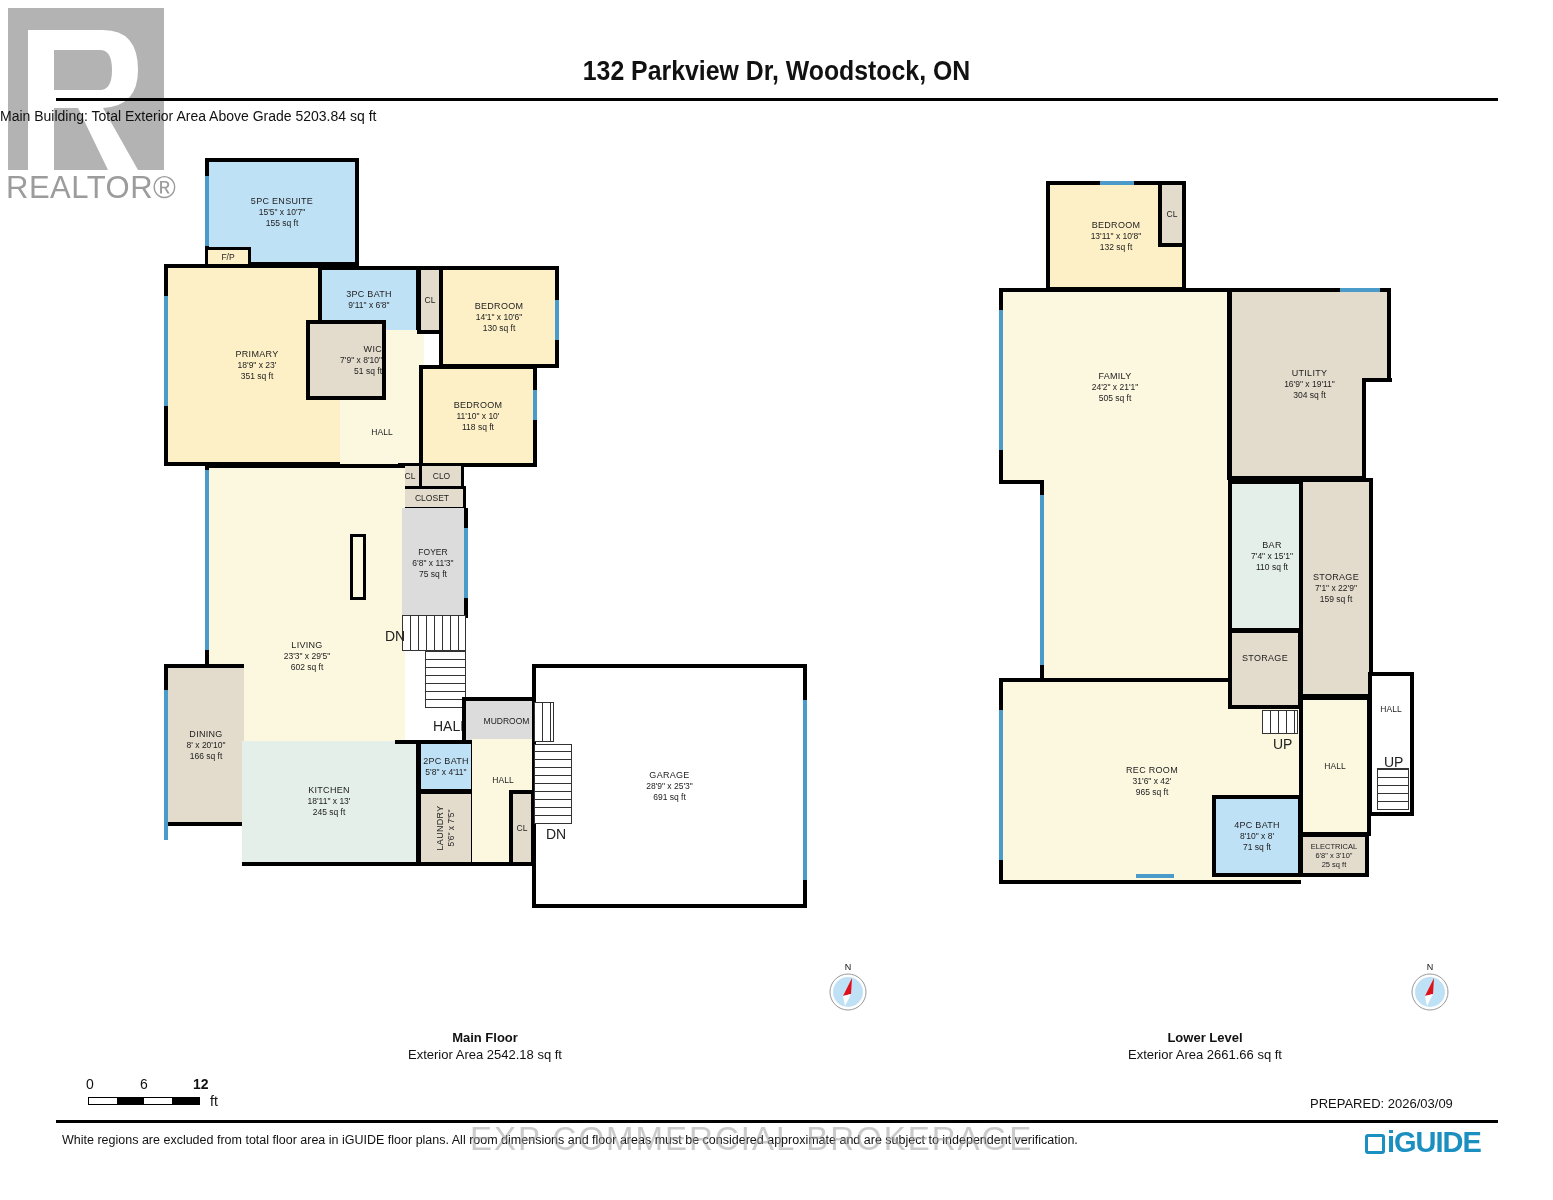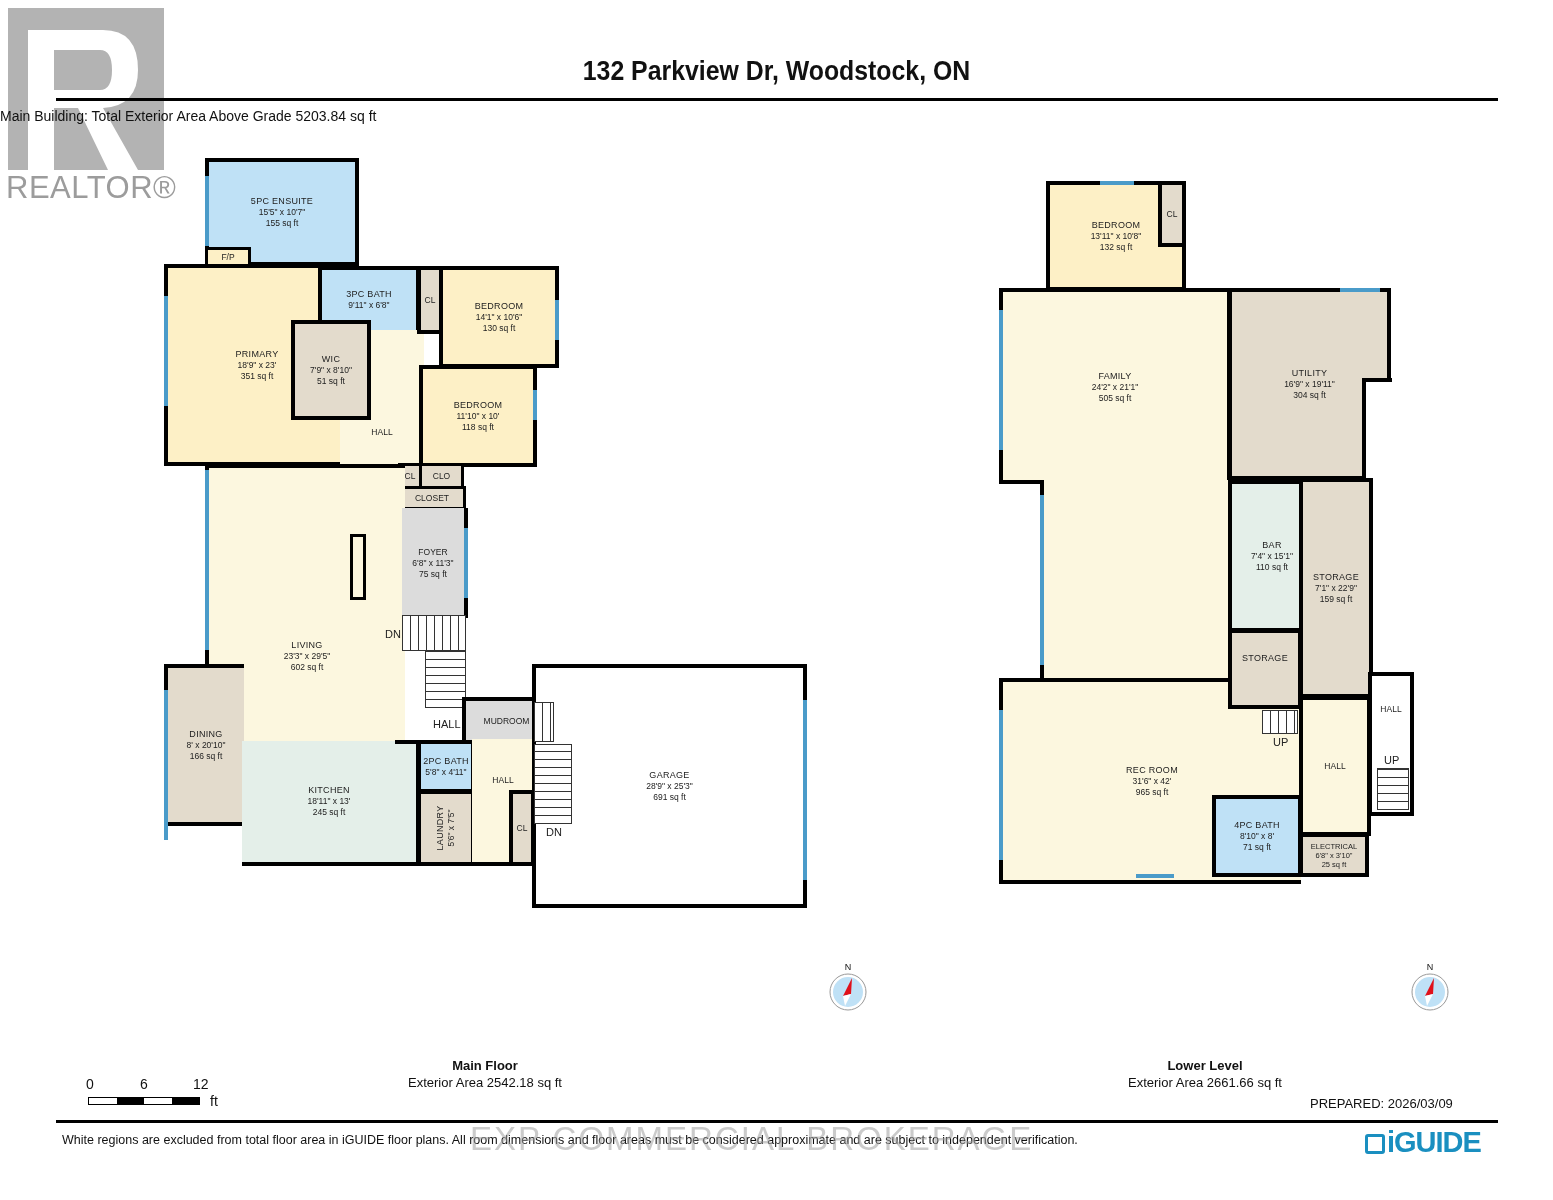--- a/index.html
+++ b/index.html
@@ -13,28 +13,28 @@
   .subtitle { left:0; width:1553px; top:108px; text-align:left; font-size:14px; }
   .room { position:absolute; box-sizing:border-box; border:4px solid #000; display:flex; flex-direction:column; align-items:center; justify-content:center; text-align:center; font-size:8.5px; line-height:11px; color:#222; }
   .room .nm { font-size:9px; letter-spacing:0.3px; }
   .yellow { background:#fdf0c6; }
   .cream { background:#fcf7df; }
   .blue { background:#bfe1f6; }
   .tan { background:#e3dbcc; }
   .grey { background:#dcdcdc; }
   .mint { background:#e4efe9; }
   .white { background:#ffffff; }
-  .lbl { position:absolute; font-size:11px; color:#222; text-align:right; }
+  .lbl { position:absolute; font-size:14px; color:#222; text-align:right; }
   .win { position:absolute; background:#4a9bc9; }
   .stairs { position:absolute; box-sizing:border-box; border:1.5px solid #333; background:
       repeating-linear-gradient(0deg, #fff 0px, #fff 7px, #333 7px, #333 8px); }
   .stairs-h { position:absolute; box-sizing:border-box; border:1.5px solid #333; background:
       repeating-linear-gradient(90deg, #fff 0px, #fff 7px, #333 7px, #333 8px); }
   .floor-label { text-align:center; font-size:13px; line-height:17px; }
-  .floor-label .t { font-weight:bold;margin-top:28px; }
+  .floor-label .t { font-weight:bold; }
   .compass { width:40px; height:40px; }
   .rule-bottom { left:56px; top:1120px; width:1442px; height:3px; background:#000; }
   .disclaimer { left:62px; top:1133px; font-size:12.5px; }
   .watermark { left:470px; top:1120px; font-size:33px; color:rgba(160,160,160,0.55); letter-spacing:2px; }
   .prepared { left:1310px; top:1096px; font-size:13px; }
   .iguide { left:1365px; top:1126px; font-size:29px; color:#1a8fc0; font-weight:bold; letter-spacing:-1px; }
   .scale-bar { left:88px; top:1097px; width:112px; height:8px; border:1.5px solid #000; box-sizing:border-box; display:flex; }
   .scale-bar div { flex:1; }
   .scale-ft { left:210px; top:1093px; font-size:14px; }
 </style>
@@ -71,21 +71,21 @@
 
   <div class="room blue" style="left:318px;top:266px;width:102px;height:68px;">
     <span class="nm">3PC BATH</span>
     <span>9'11" x 6'8"</span>
   </div>
 
   <div class="room cream" style="left:340px;top:330px;width:84px;height:136px;border-width:0 0 0 0;">
     <span style="margin-top:68px">HALL</span>
   </div>
 
-  <div class="room tan" style="left:291px;top:320px;width:80px;height:100px;">
+  <div class="room tan" style="left:306px;top:320px;width:80px;height:80px;align-items:flex-end;">
     <span class="nm">WIC</span>
     <span>7'9" x 8'10"</span>
     <span>51 sq ft</span>
   </div>
 
   <div class="room tan" style="left:417px;top:266px;width:26px;height:68px;">
     <span>CL</span>
   </div>
 
   <div class="room yellow" style="left:439px;top:266px;width:120px;height:102px;">
@@ -288,21 +288,21 @@
   <div class="t">Main Floor</div>
   <div>Exterior Area 2542.18 sq ft</div>
 </div>
 <div class="abs floor-label" style="left:1105px;top:1029px;width:200px;">
   <div class="t">Lower Level</div>
   <div>Exterior Area 2661.66 sq ft</div>
 </div>
 
 <div class="abs" style="left:86px;top:1076px;font-size:14px;">0</div>
 <div class="abs" style="left:140px;top:1076px;font-size:14px;">6</div>
-<div class="abs" style="left:193px;top:1076px;font-size:14px;">12</div>
+<div class="abs" style="left:193px;top:1076px;font-size:14px;font-weight:bold;">12</div>
 <div class="abs scale-bar">
   <div style="background:#fff"></div>
     <div style="background:#000"></div>
     <div style="background:#fff"></div>
     <div style="background:#000"></div>
 </div>
 <div class="abs scale-ft">ft</div>
 
 <div class="abs prepared">PREPARED: 2026/03/09</div>
 <div class="abs rule-bottom"></div>

